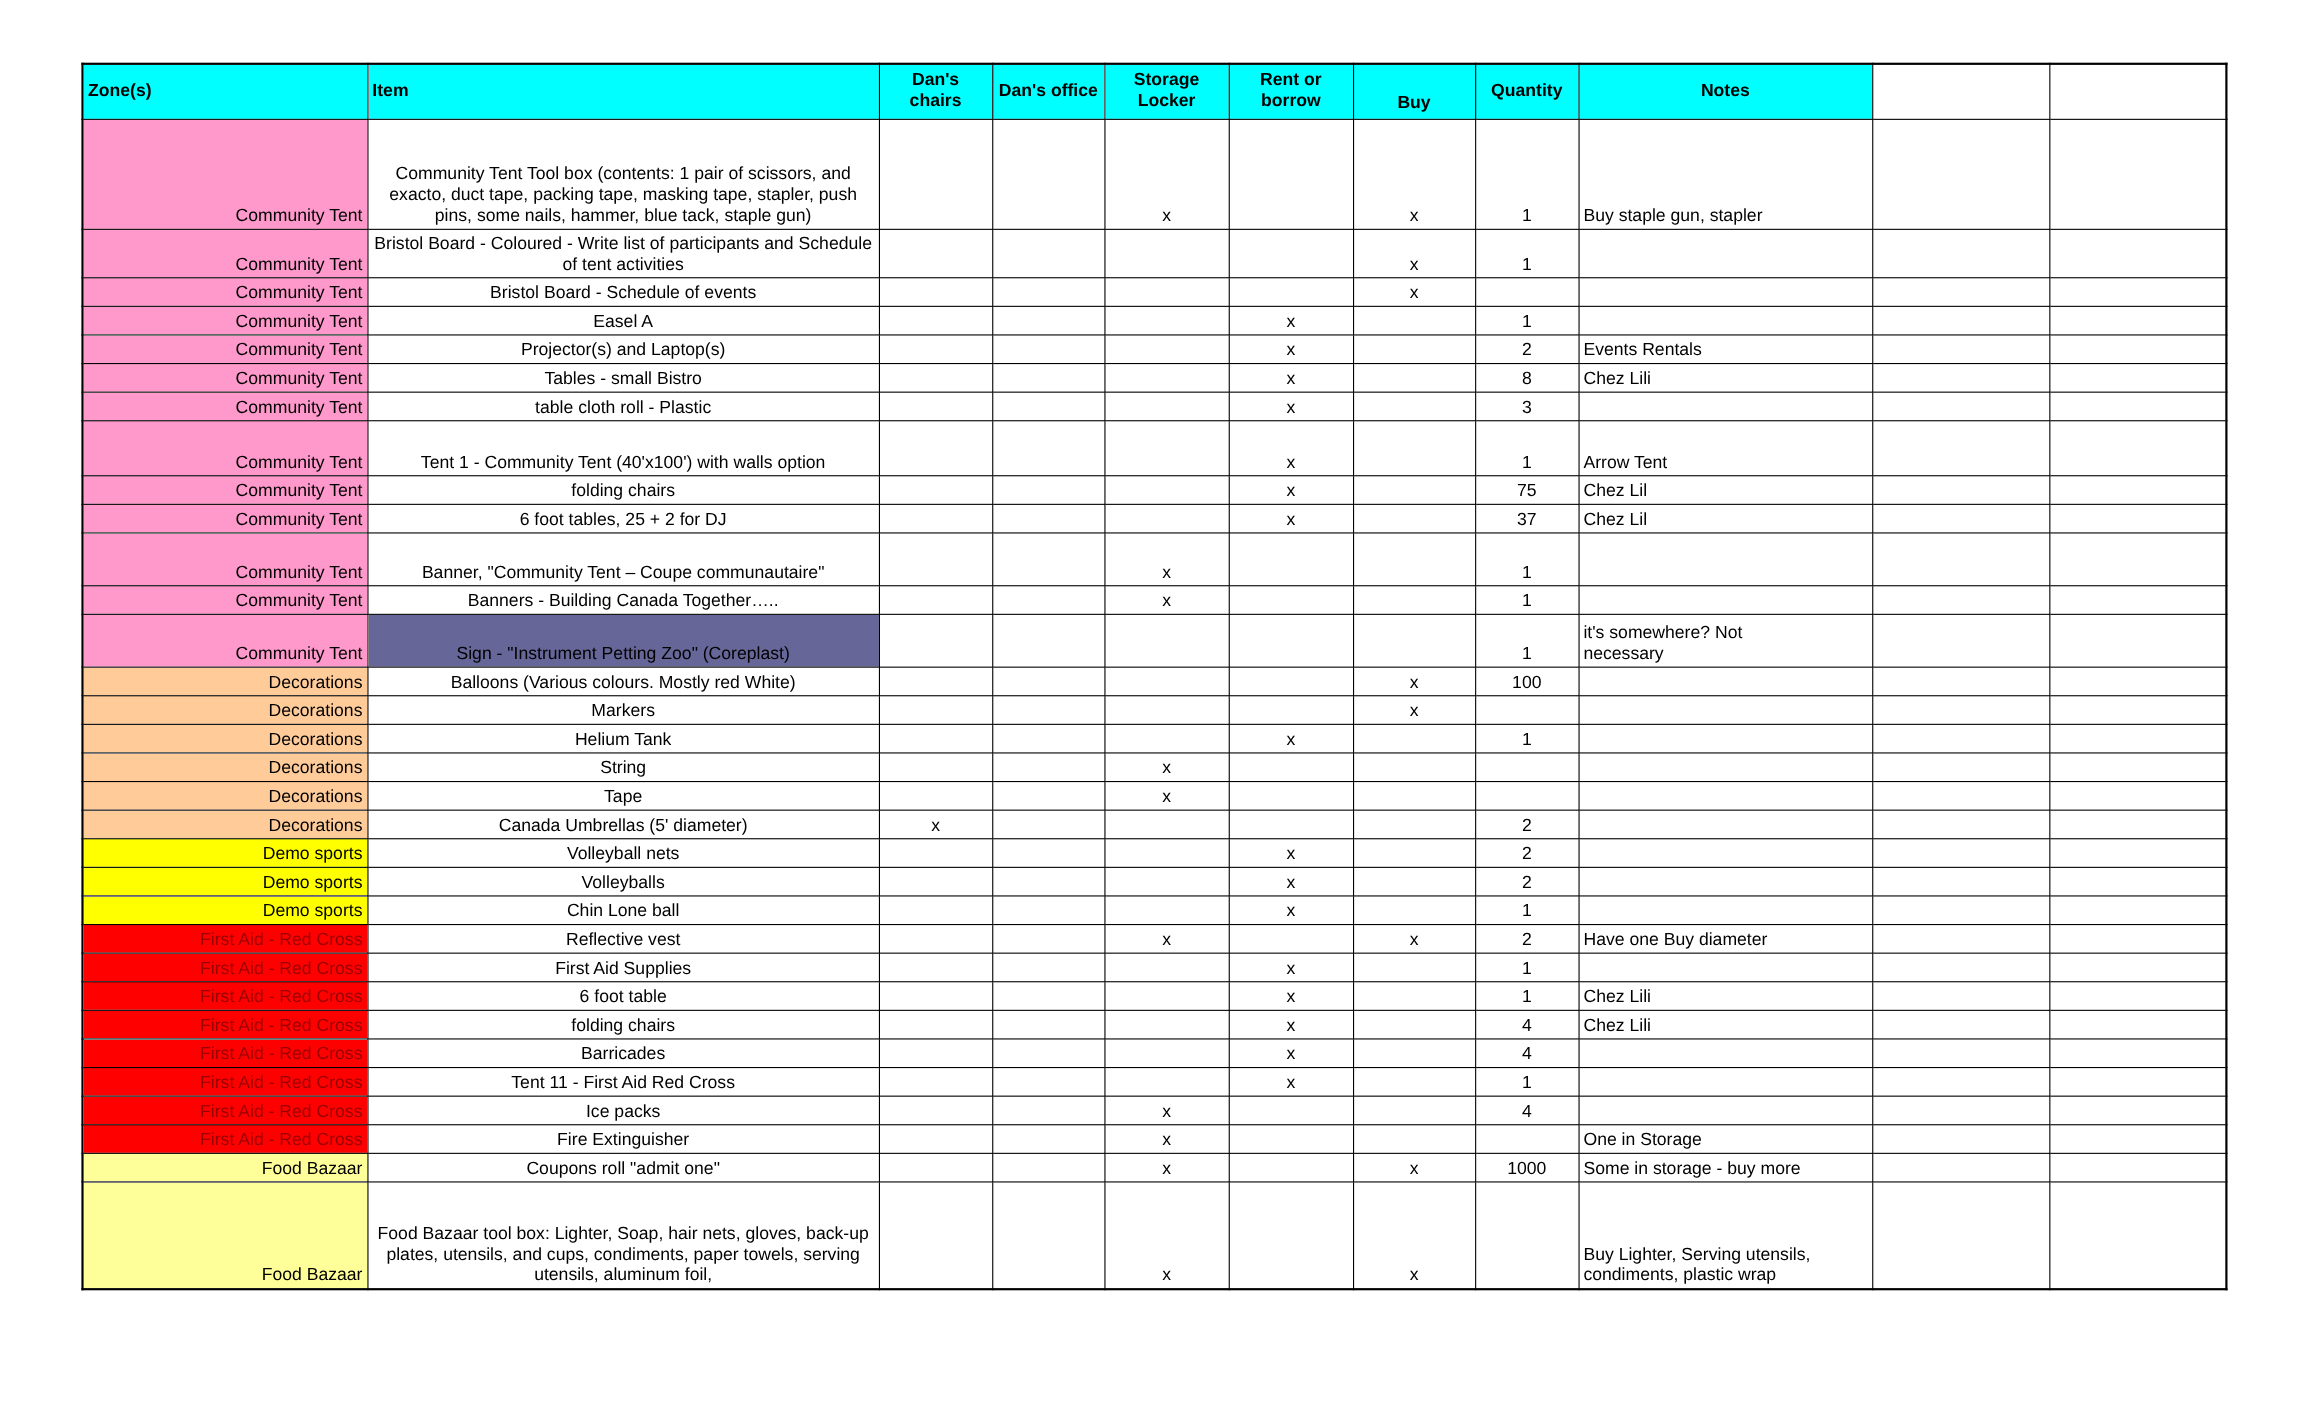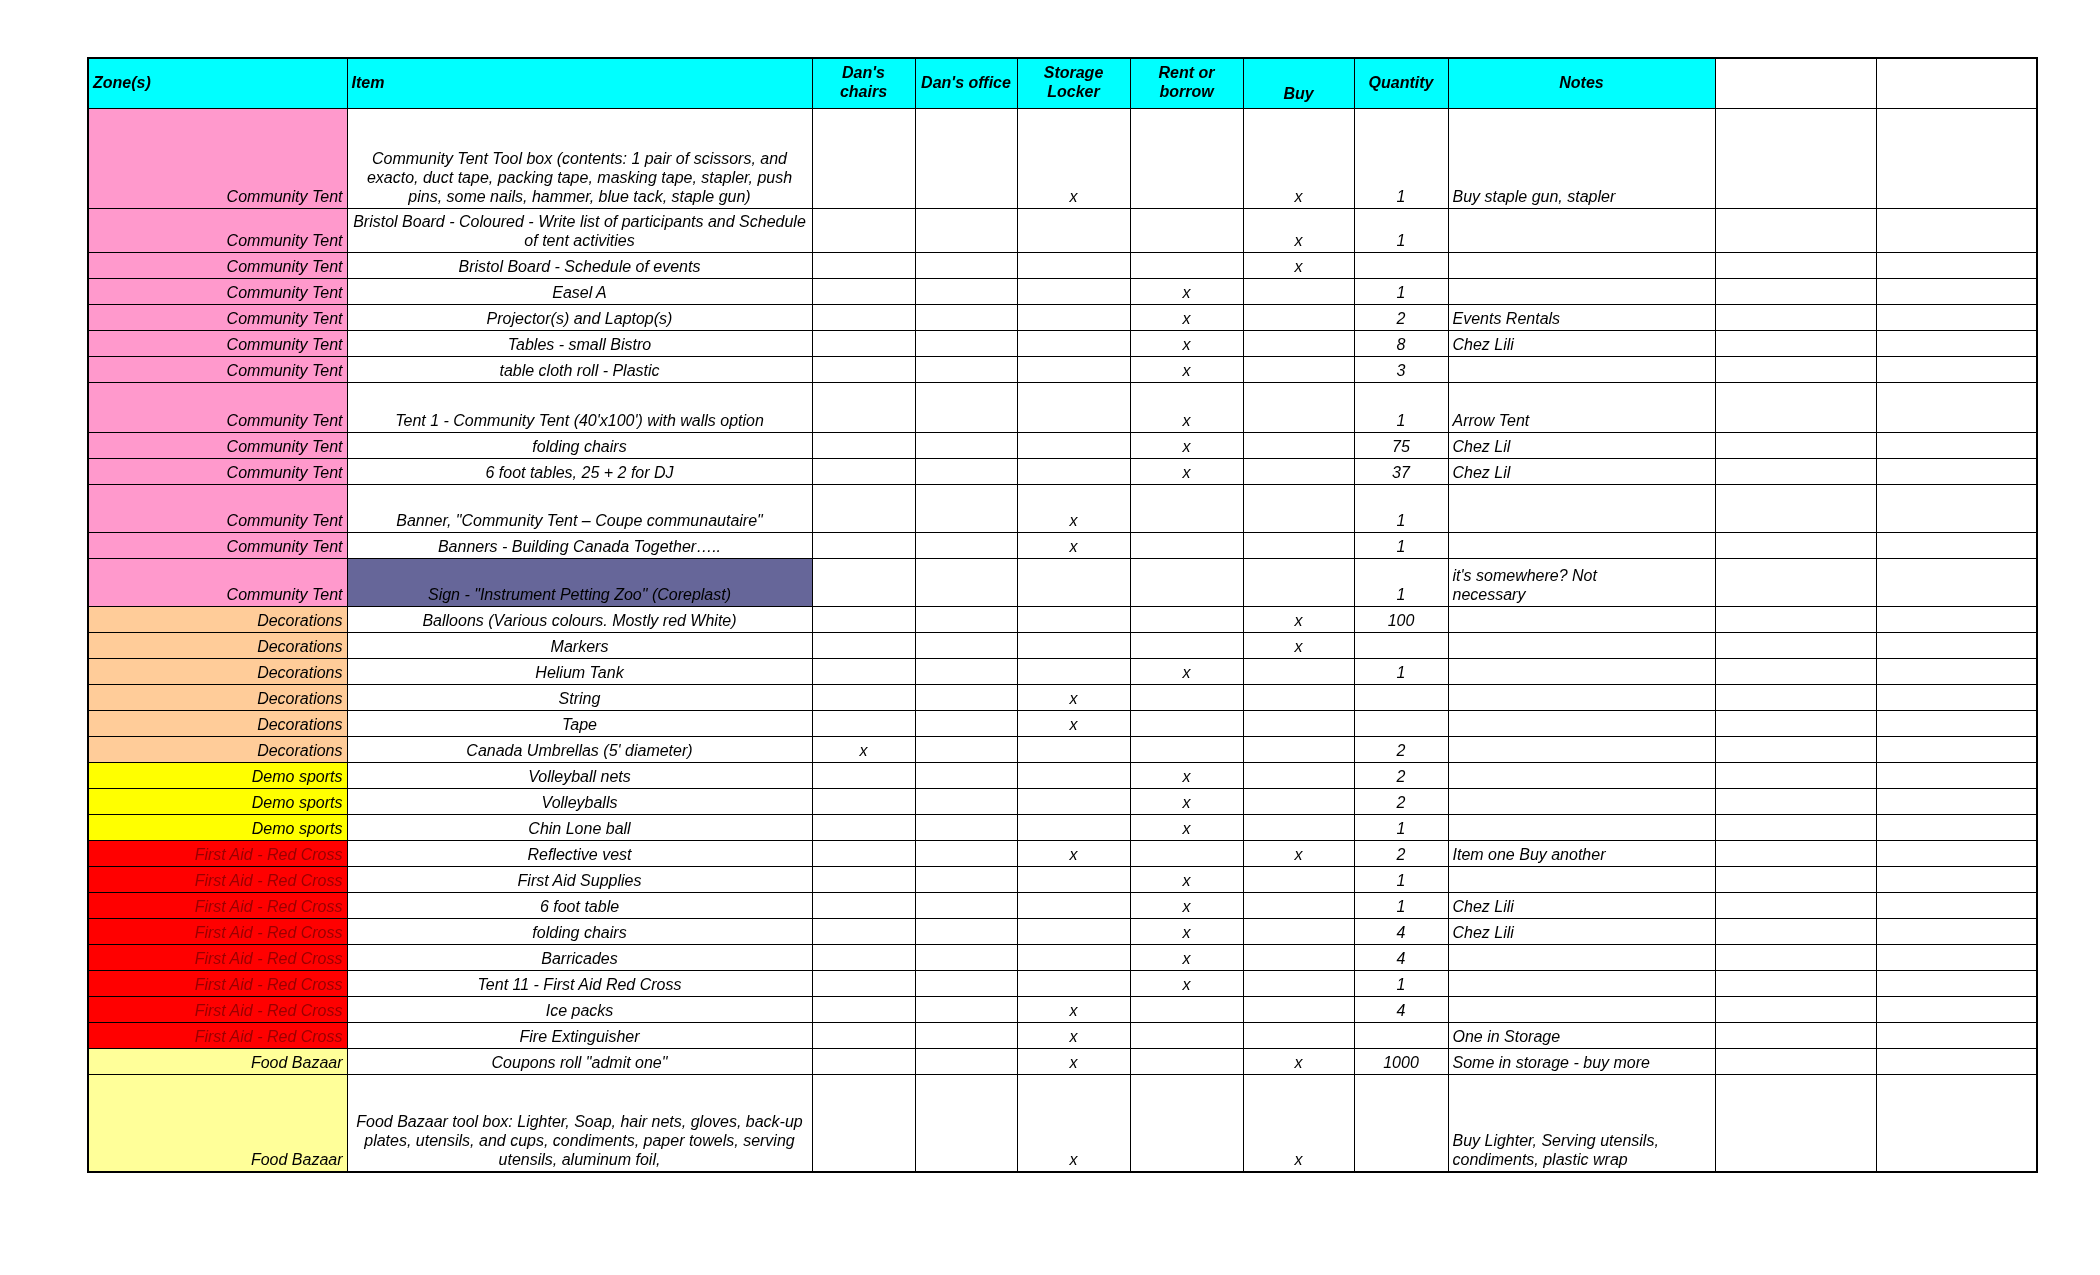--- a/index.html
+++ b/index.html
@@ -1,17 +1,17 @@
 <!DOCTYPE html>
 <html><head>
 <meta charset="utf-8">
 <style>
   html,body{margin:0;padding:0;background:#ffffff;}
   body{width:2100px;height:1275px;position:relative;font-family:"Liberation Sans",sans-serif;color:#000;}
-  .sheet{position:absolute;left:87px;top:57px;font-style:italic;}
+  .sheet{position:absolute;left:74px;top:57px;}
   table{border-collapse:collapse;table-layout:fixed;border:2px solid #000;}
   th,td{border:1px solid #000;padding:1px 4px;font-size:16px;line-height:1.18;overflow:hidden;}
   thead tr{height:50px;}
   tbody tr{height:26px;}
   th{font-weight:bold;text-align:center;vertical-align:middle;background:#00FFFF;}
   th.blank{background:#ffffff;}
   th.col-zone, th.col-item{text-align:left;}
   th.col-buy{vertical-align:bottom;padding-bottom:4px;}
   td{vertical-align:bottom;}
   td.col-zone{text-align:right;}
@@ -343,21 +343,21 @@
         </tr>
         <tr>
           <td class="col-zone" style="background: rgb(255, 0, 0); color: rgb(153, 0, 0);">First Aid - Red Cross</td>
           <td class="col-item">Reflective vest</td>
           <td class="col-dans_house"></td>
           <td class="col-dans_office"></td>
           <td class="col-storage_locker">x</td>
           <td class="col-rent_or_borrow"></td>
           <td class="col-buy">x</td>
           <td class="col-quantity">2</td>
-          <td class="col-notes">Item one Buy another</td>
+          <td class="col-notes">Have one Buy diameter</td>
           <td class="col-extra1"></td>
           <td class="col-extra2"></td>
         </tr>
         <tr>
           <td class="col-zone" style="background: rgb(255, 0, 0); color: rgb(153, 0, 0);">First Aid - Red Cross</td>
           <td class="col-item">First Aid Supplies</td>
           <td class="col-dans_house"></td>
           <td class="col-dans_office"></td>
           <td class="col-storage_locker"></td>
           <td class="col-rent_or_borrow">x</td>

